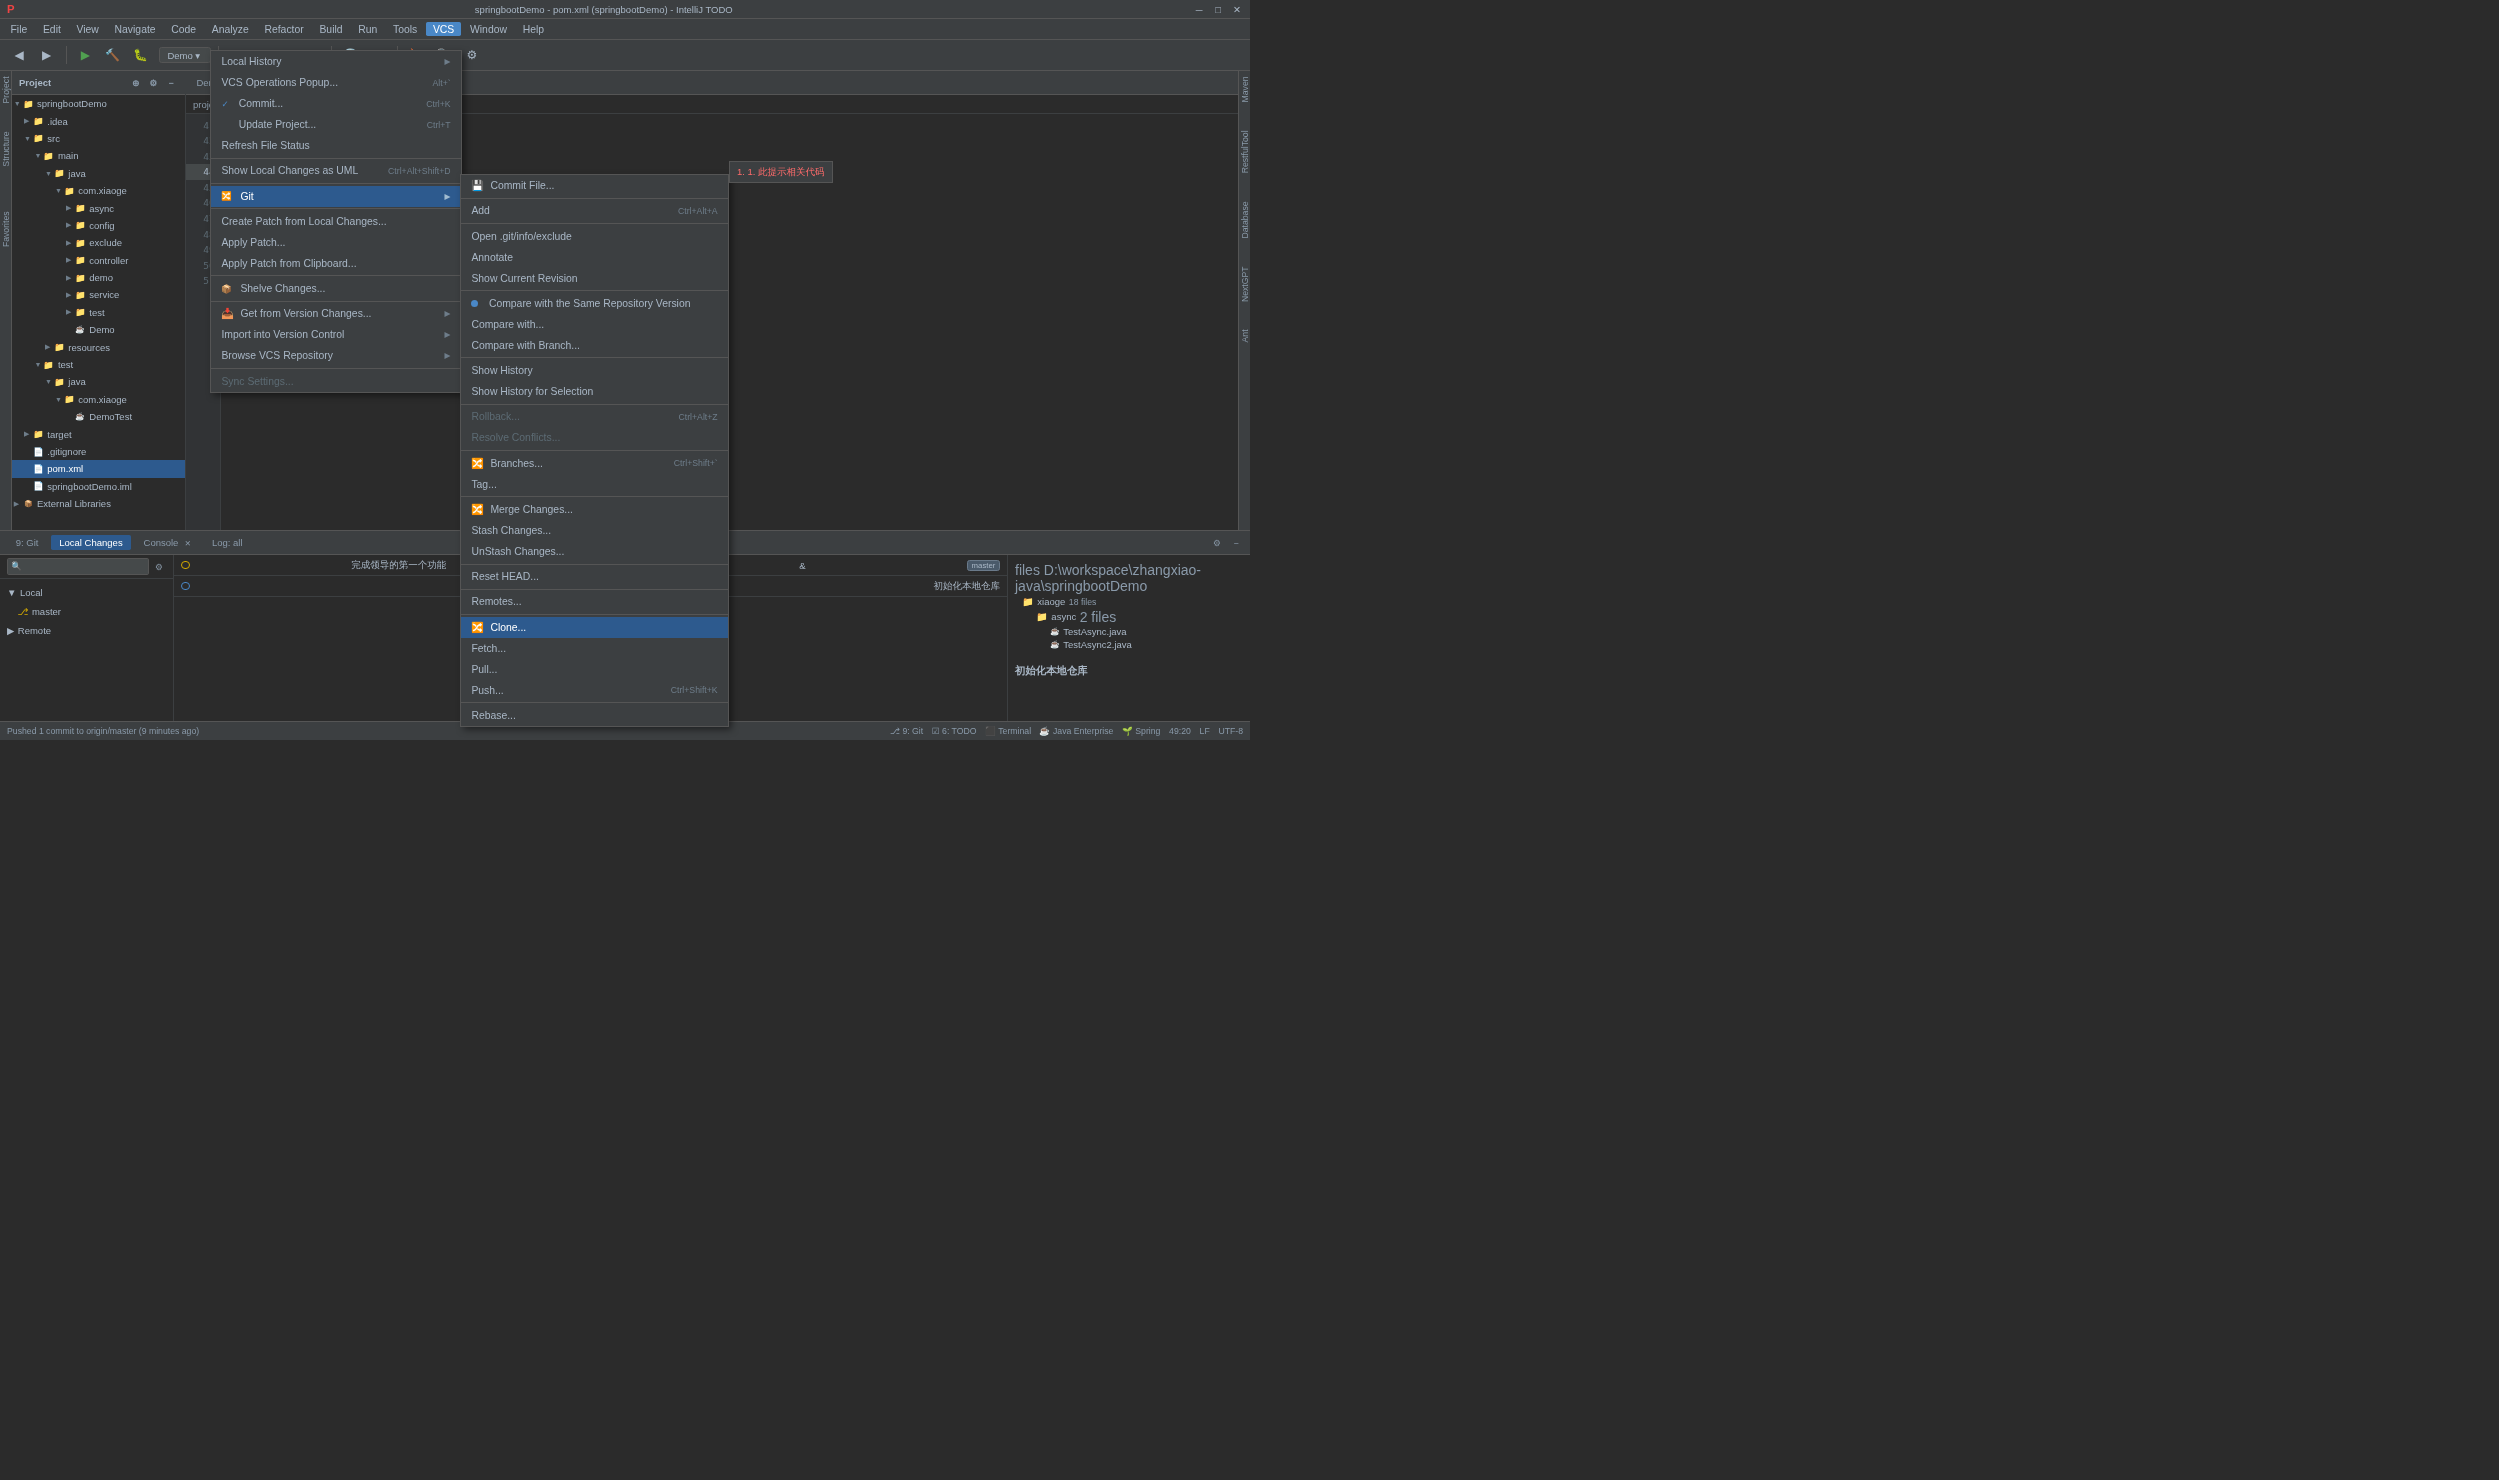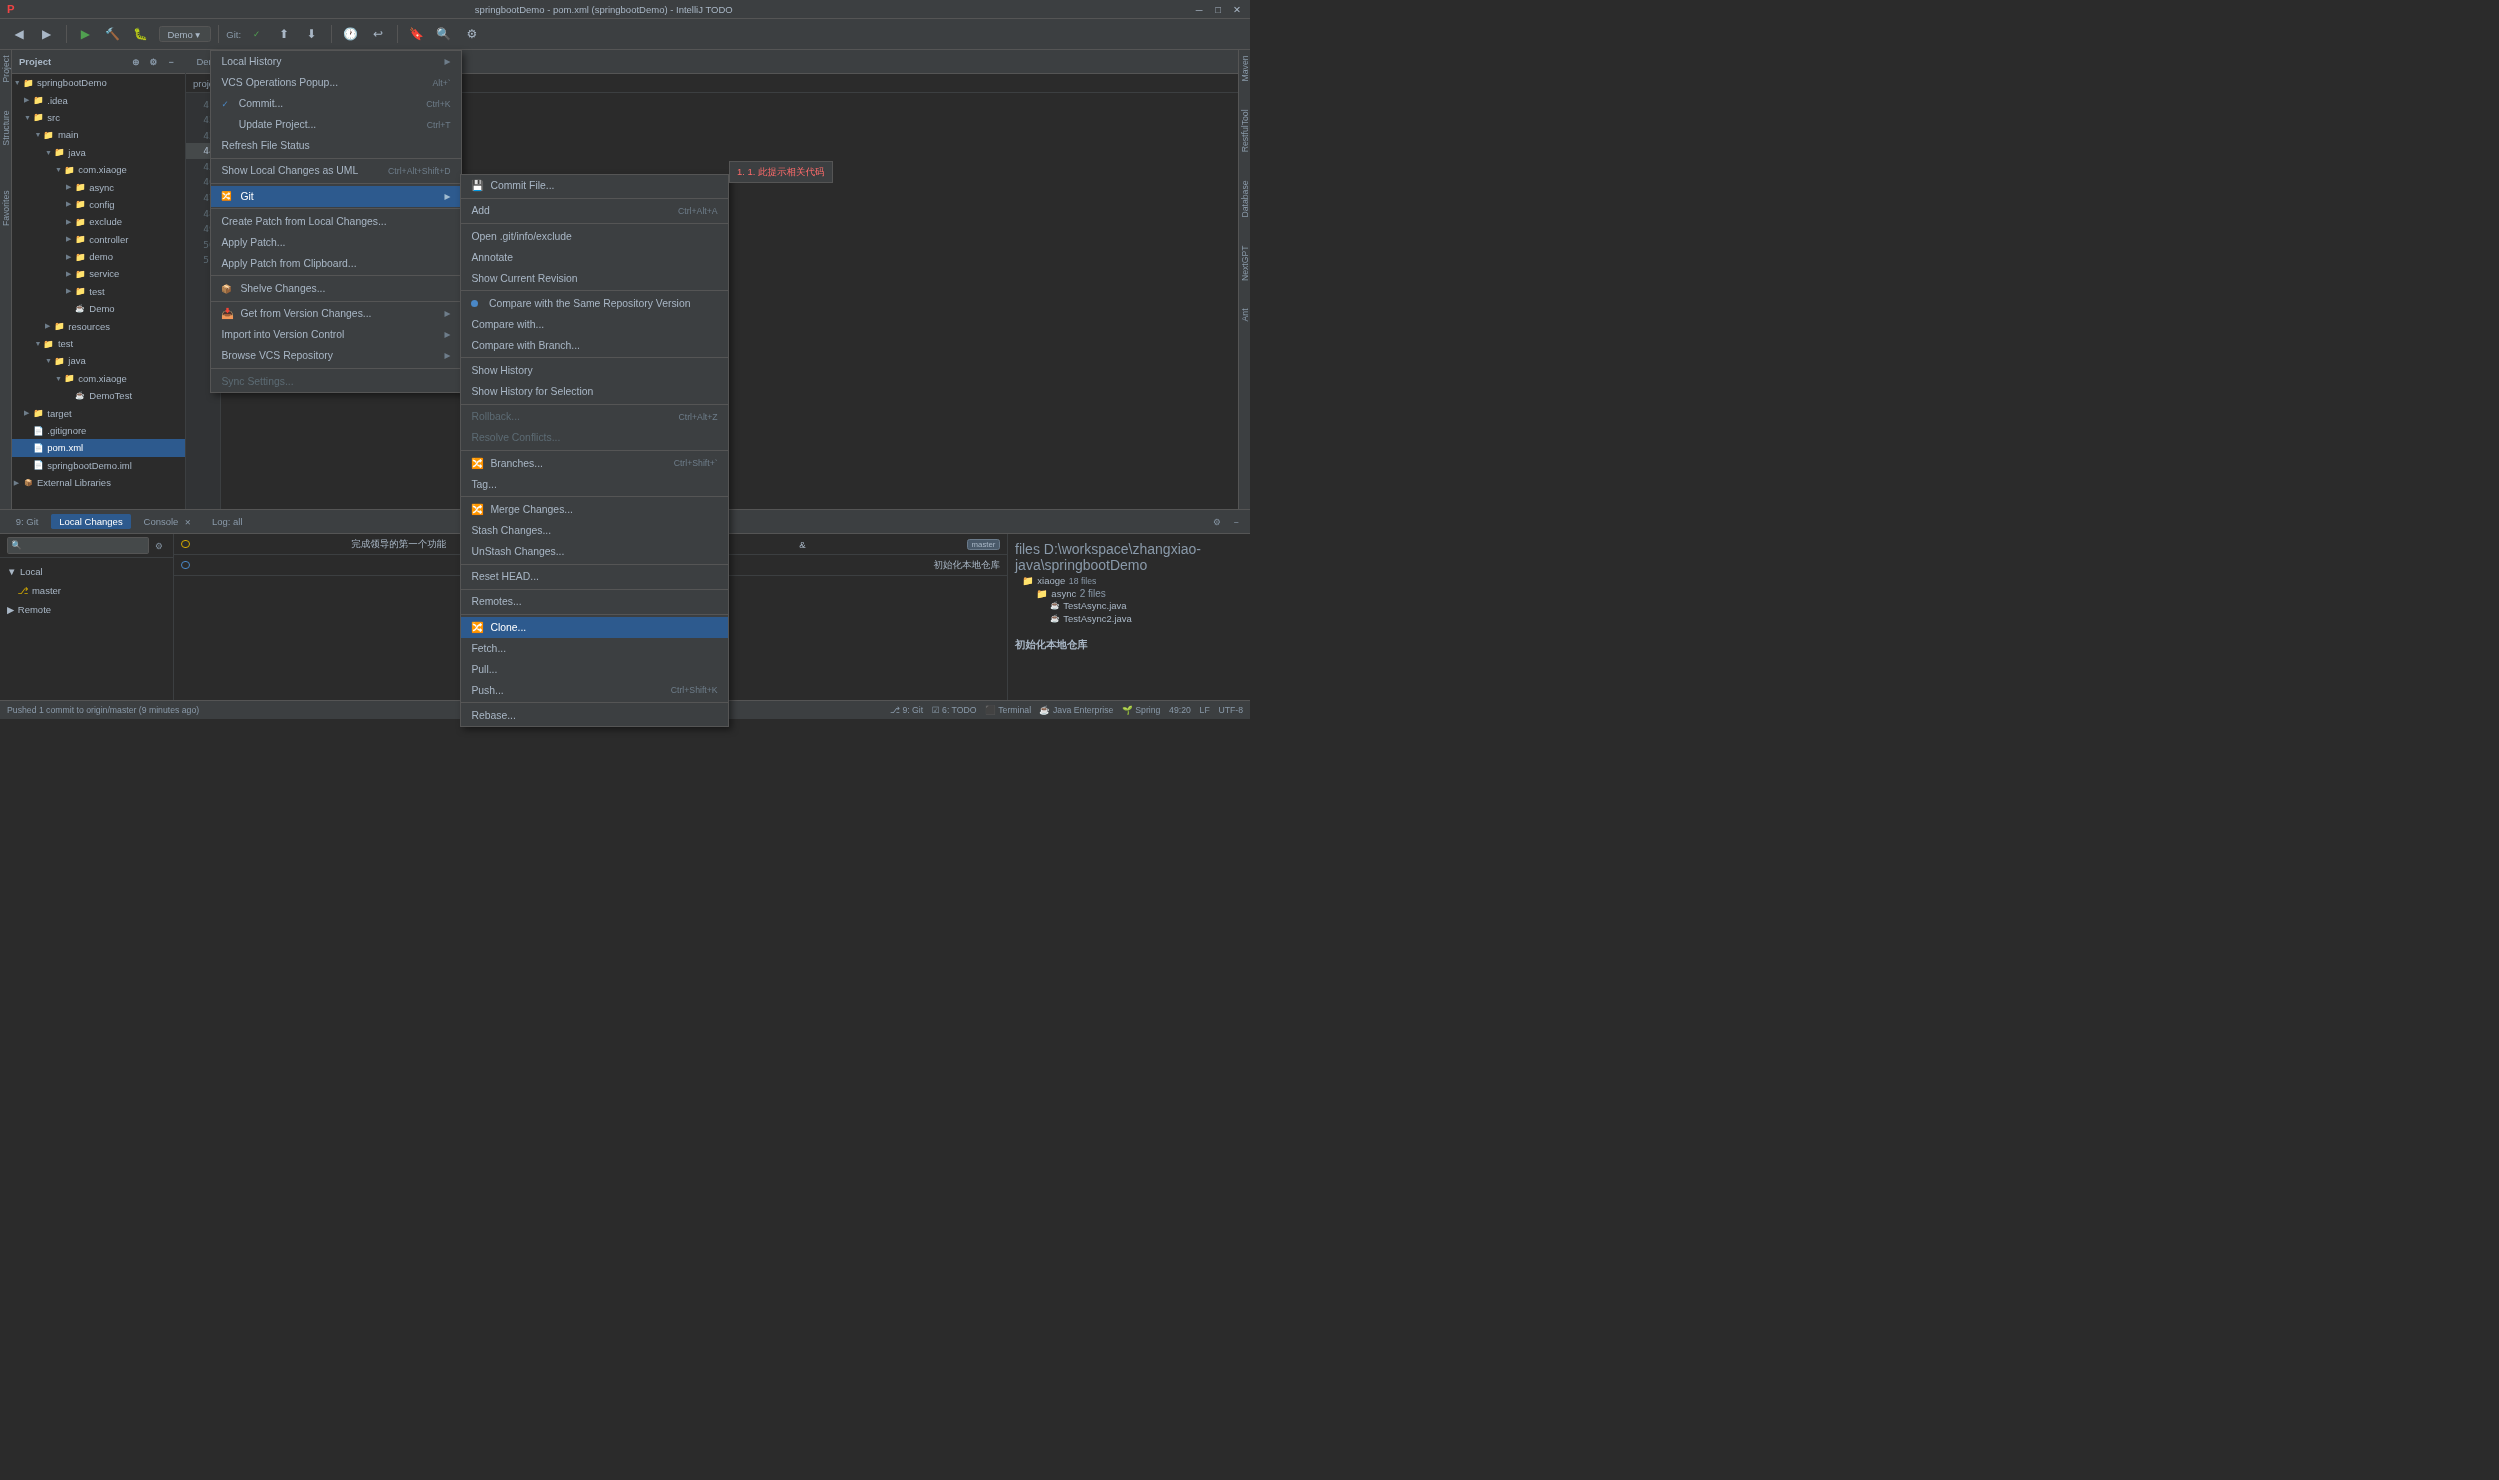--- a/index.html
+++ b/index.html
@@ -484,20 +484,35 @@
       <span style="font-size:11.3px; color:#ee4444; font-weight:bold;">P</span>
     </div>
     <div class="title-bar-center">springbootDemo - pom.xml (springbootDemo) - IntelliJ TODO</div>
     <div class="title-bar-controls">
       <div class="title-btn">─</div>
       <div class="title-btn">□</div>
       <div class="title-btn">✕</div>
     </div>
   </div>
 
+  <div class="menu-bar">
+    <div class="menu-item">File</div>
+    <div class="menu-item">Edit</div>
+    <div class="menu-item">View</div>
+    <div class="menu-item">Navigate</div>
+    <div class="menu-item">Code</div>
+    <div class="menu-item">Analyze</div>
+    <div class="menu-item">Refactor</div>
+    <div class="menu-item">Build</div>
+    <div class="menu-item">Run</div>
+    <div class="menu-item">Tools</div>
+    <div class="menu-item highlighted">VCS</div>
+    <div class="menu-item">Window</div>
+    <div class="menu-item">Help</div>
+  </div>
 
   <div class="toolbar">
     <div class="toolbar-btn">◀</div>
     <div class="toolbar-btn">▶</div>
     <div class="toolbar-separator"></div>
     <div class="toolbar-btn" style="color:#50a050;">▶</div>
     <div class="toolbar-btn" style="color:#4a88c7;">🔨</div>
     <div class="toolbar-btn" style="color:#cc7832;">🐛</div>
     <div style="background:#45494a; border:0.9px solid #555; border-radius:2.6px; padding:1.7px 7px; font-size:9.5px; min-width:52px; cursor:pointer; margin-left:3.5px;">
       <span>Demo</span> ▾
@@ -826,21 +841,21 @@
         <div style="margin-left:7px;">
           <div style="display:flex; align-items:center; gap:3.5px; margin-bottom:1.7px;">
             <span style="color:#d4aa00;">📁</span>
             <span>xiaoge</span>
             <span style="color:#8a9aaa; font-size:8.7px;">18 files</span>
           </div>
           <div style="margin-left:14px;">
             <div style="display:flex; align-items:center; gap:3.5px; margin-bottom:1.7px;">
               <span style="color:#d4aa00;">📁</span>
               <span>async</span>
-              <span style="color:#8a9aaa; font-size:10px;">2 files</span>
+              <span style="color:#8a9aaa; font-size:14px;">2 files</span>
             </div>
             <div style="margin-left:14px;">
               <div style="display:flex; align-items:center; gap:3.5px; margin-bottom:1.7px;">
                 <span style="color:#4a88c7; font-size:7.8px;">☕</span>
                 <span>TestAsync.java</span>
               </div>
               <div style="display:flex; align-items:center; gap:3.5px;">
                 <span style="color:#4a88c7; font-size:7.8px;">☕</span>
                 <span>TestAsync2.java</span>
               </div>

